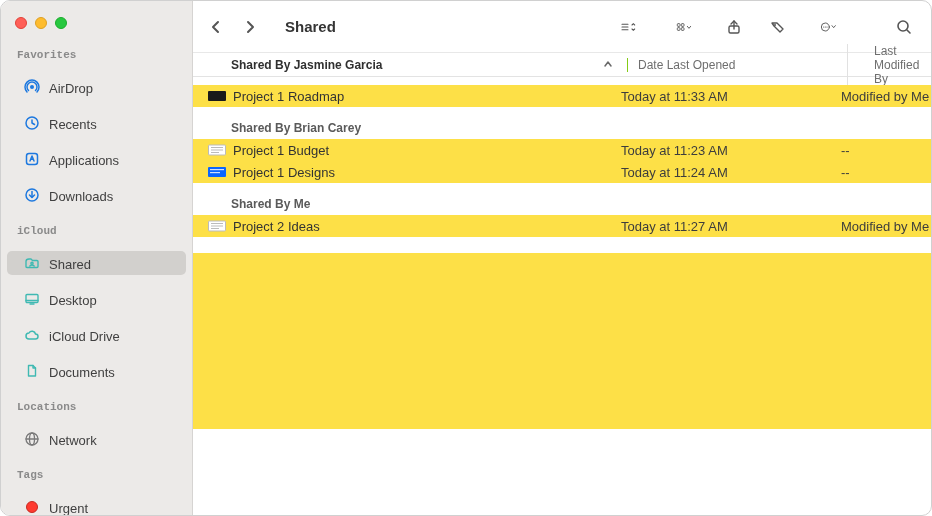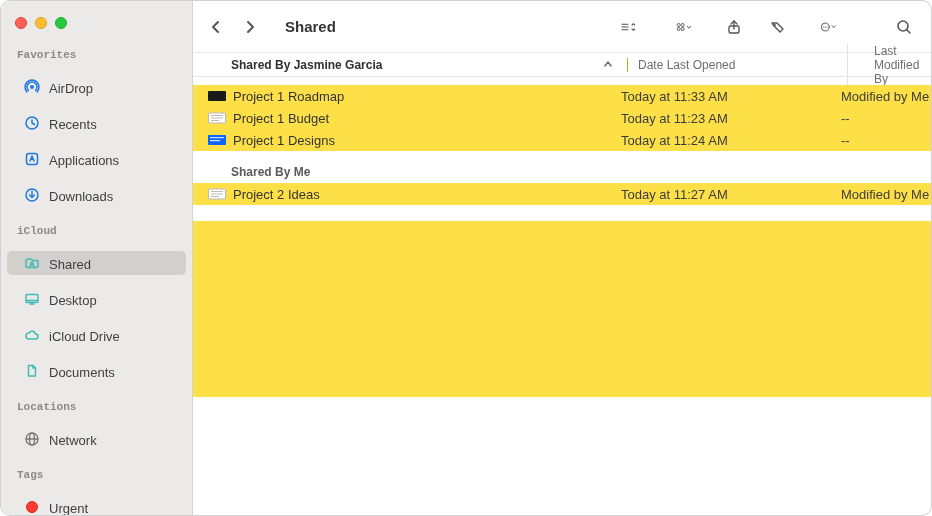--- a/index.html
+++ b/index.html
@@ -335,20 +335,21 @@
             <span class="file-icon">
               <svg width="18" height="12" viewBox="0 0 18 12">
                 <rect x="0" y="1" width="18" height="10" rx="1" fill="#1a1a1a"></rect>
               </svg>
             </span>
             <span>Project 1 Roadmap</span>
           </div>
           <div class="cell-date">Today at 11:33 AM</div>
           <div class="cell-mod">Modified by Me</div>
         </div>
+        <div class="group-label">Shared By Brian Carey</div>
         <div class="row alt1">
           <div class="cell-name">
             <span class="file-icon">
               <svg width="18" height="12" viewBox="0 0 18 12">
                 <rect x="0.5" y="1" width="17" height="10" rx="1" fill="#fff" stroke="#bbb"></rect>
                 <rect x="3" y="3" width="12" height="1" fill="#bbb"></rect>
                 <rect x="3" y="5.5" width="12" height="1" fill="#bbb"></rect>
                 <rect x="3" y="8" width="8" height="1" fill="#bbb"></rect>
               </svg>
             </span>

